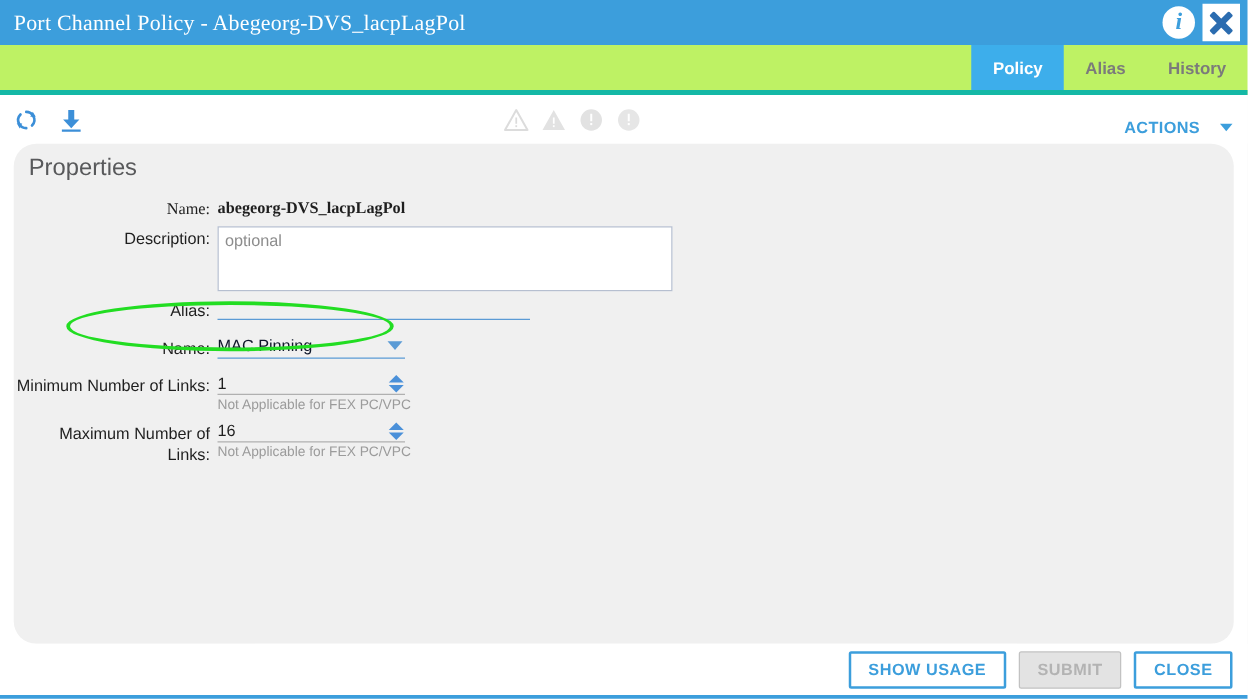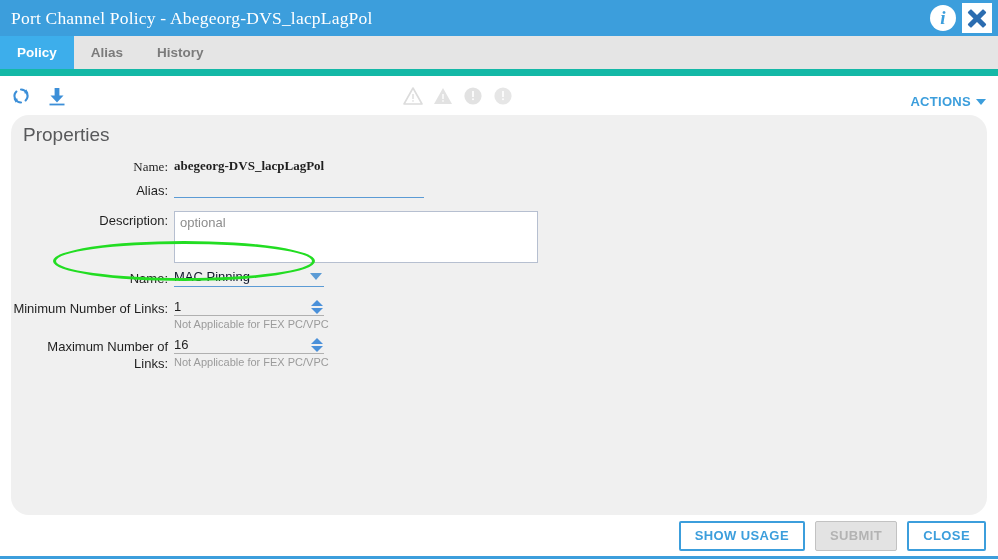--- a/index.html
+++ b/index.html
@@ -65,23 +65,23 @@
     background: #2b6cb0;
     border-radius: 1px;
   }
   .tb-icon.close::before { transform: rotate(45deg); }
   .tb-icon.close::after  { transform: rotate(-45deg); }
 
   
   .tabstrip {
     position: absolute; left: 0; top: 36px;
     width: 998px; height: 40px;
-    background: #e5e5e5;
-    border-bottom: 7px solid #14b8a6;
-    display: flex; align-items: stretch; 
+    background: #bef264;
+    border-bottom: 4px solid #14b8a6;
+    display: flex; align-items: stretch; justify-content: flex-end;
   }
   .tab {
     display: flex; align-items: center; justify-content: center;
     padding: 0 17px;
     font-size: 13.5px;
     font-weight: 700;
     color: #7b7b7b;
     cursor: pointer;
     height: 100%;
   }
@@ -107,21 +107,21 @@
   .toolbar-right {
     margin-left: auto; padding-right: 12px;
     display: flex; align-items: center;
   }
   .actions-btn {
     color: #3c9edc;
     font-size: 13px;
     font-weight: 700;
     letter-spacing: .3px;
     cursor: pointer;
-    display: flex; align-items: center; gap: 5px; margin-top: 11px;
+    display: flex; align-items: center; gap: 16px; margin-top: 11px;
   }
   .caret-down {
     width: 0; height: 0;
     border-left: 5px solid transparent;
     border-right: 5px solid transparent;
     border-top: 6px solid #3c9edc;
   }
 
   
   .panel {
@@ -334,28 +334,28 @@
 <div class="panel">
   <div class="panel-title">Properties</div>
 
   <div class="form">
 
     <div class="row" style="margin-bottom:6px;font-family:Liberation Serif, serif;">
       <div class="lbl">Name:</div>
       <div class="val bold">abegeorg-DVS_lacpLagPol</div>
     </div>
 
+    <div class="row" style="margin-bottom:6px;">
+      <div class="lbl">Description:</div>
+      <div class="desc-box">optional</div>
+    </div>
+
     <div class="row" style="margin-bottom:12px;">
       <div class="lbl">Alias:</div>
       <div class="underline-input"></div>
-    </div>
-
-    <div class="row" style="margin-bottom:6px;">
-      <div class="lbl">Description:</div>
-      <div class="desc-box">optional</div>
     </div>
 
     <div class="row" style="margin-bottom:12px;">
       <div class="lbl">Name:</div>
       <div class="select-field">
         <span class="select-value">MAC Pinning</span>
         <span class="select-caret"></span>
       </div>
     </div>
 

